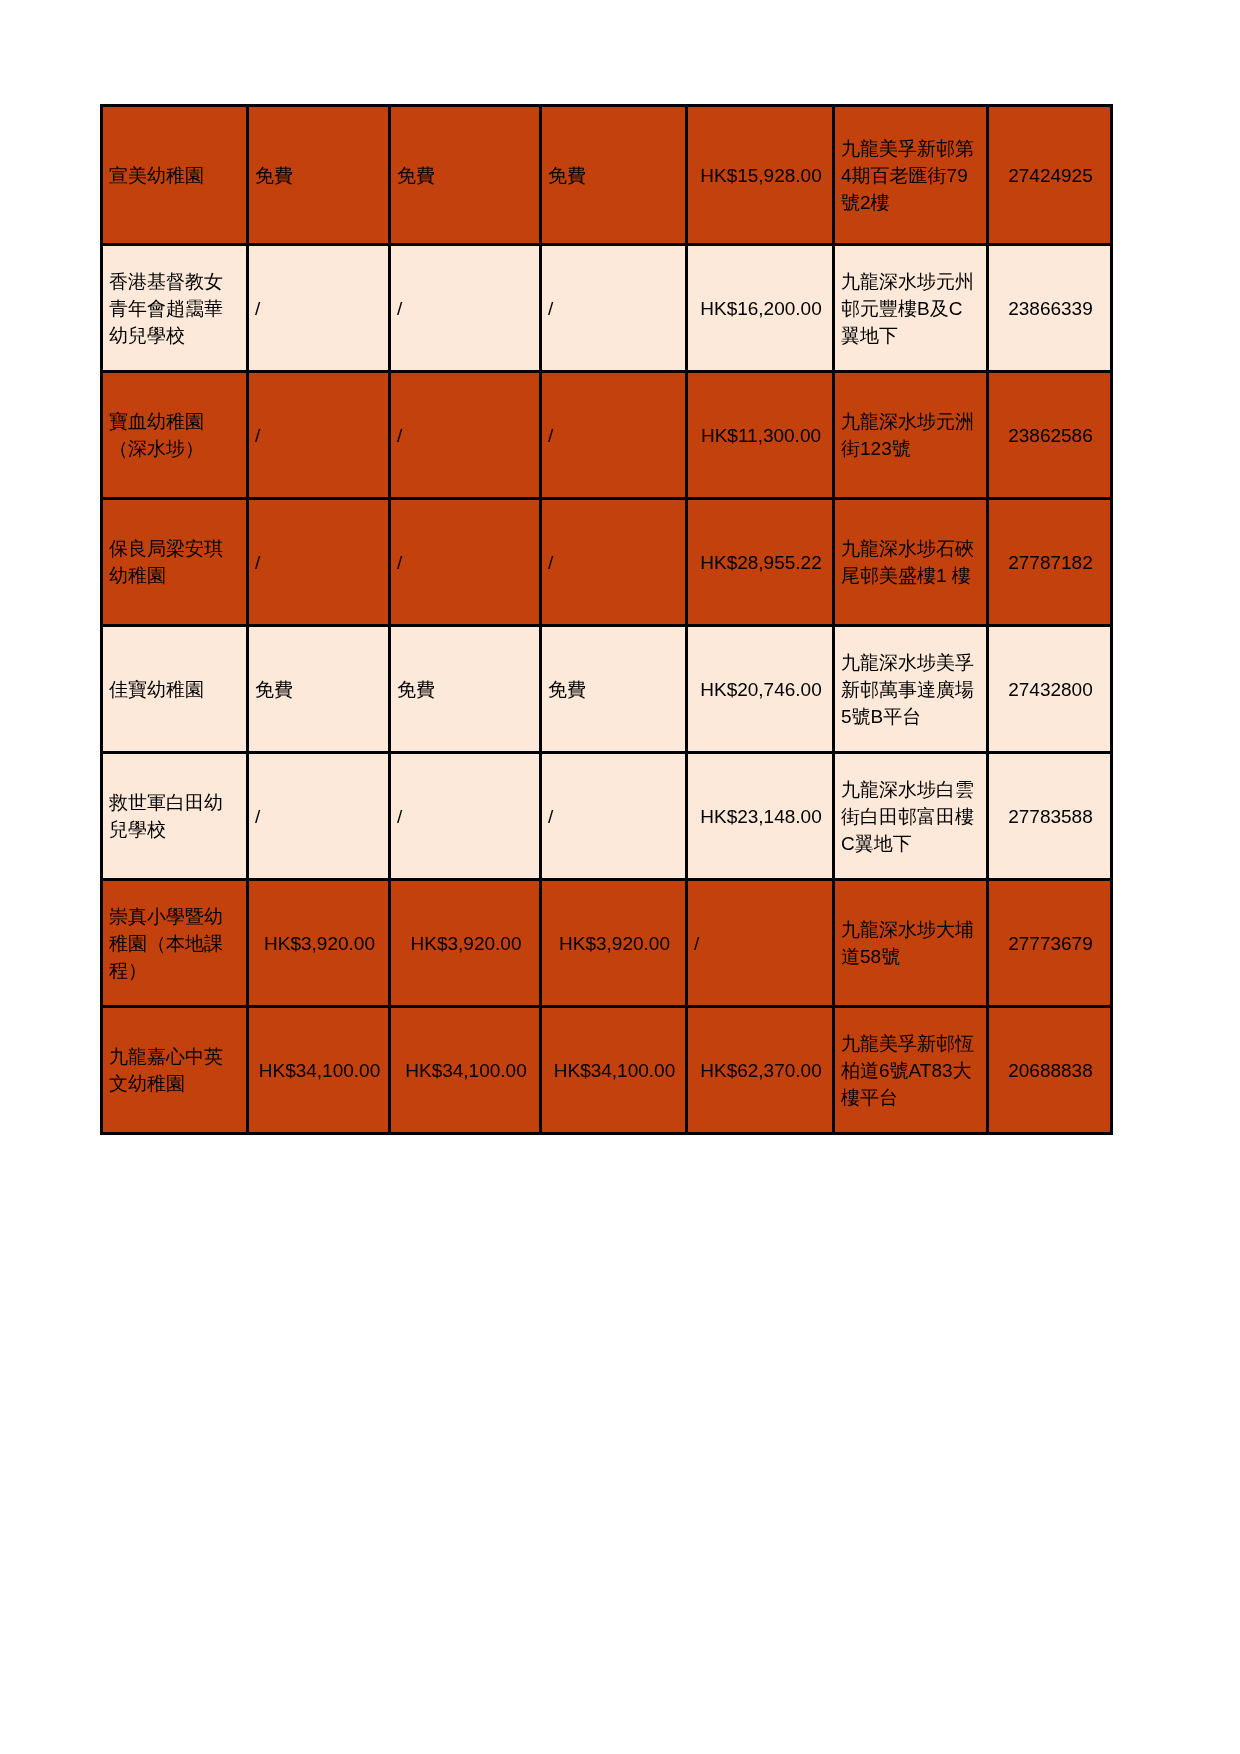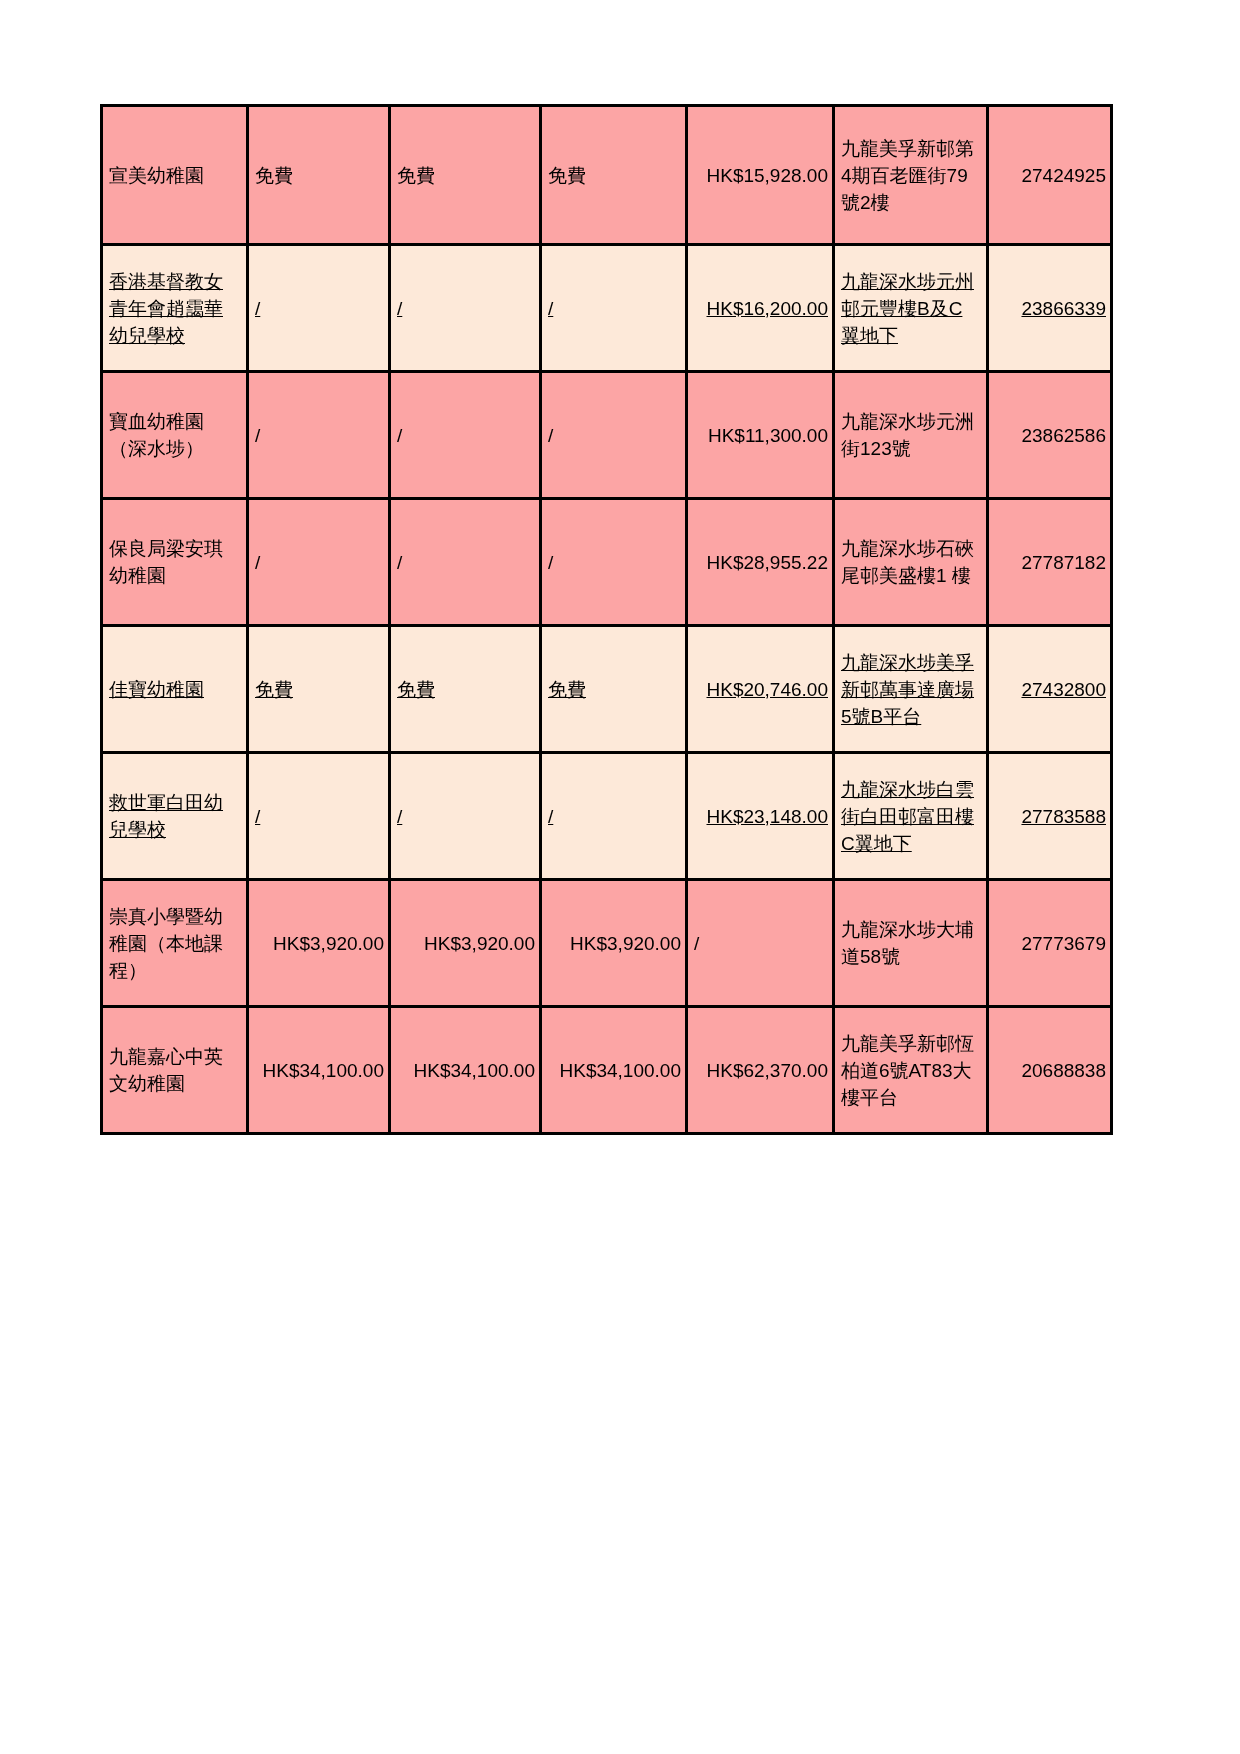--- a/index.html
+++ b/index.html
@@ -27,24 +27,24 @@
     font-size: 19px;
     line-height: 27px;
     padding: 4px 6px;
     vertical-align: middle;
     text-align: left;
     word-break: break-all;
     overflow-wrap: anywhere;
   }
   .sheet-table tr { height: 127px; }
   .sheet-table tr:first-child { height: 139px; }
-  .sheet-table tr.blue  td { background: #fca5a5; }
-  .sheet-table tr.peach td { background: #fde9d9; text-decoration: underline; }
+  .sheet-table tr.blue  td { background: #c2410c; }
+  .sheet-table tr.peach td { background: #fde9d9; }
   .sheet-table td.num {
-    text-align: right;
+    text-align: center;
     padding-right: 4px;
     word-break: keep-all;
   }
 </style>
 </head>
 <body>
 
 <table class="sheet-table">
   <colgroup>
     <col style="width:146px">

